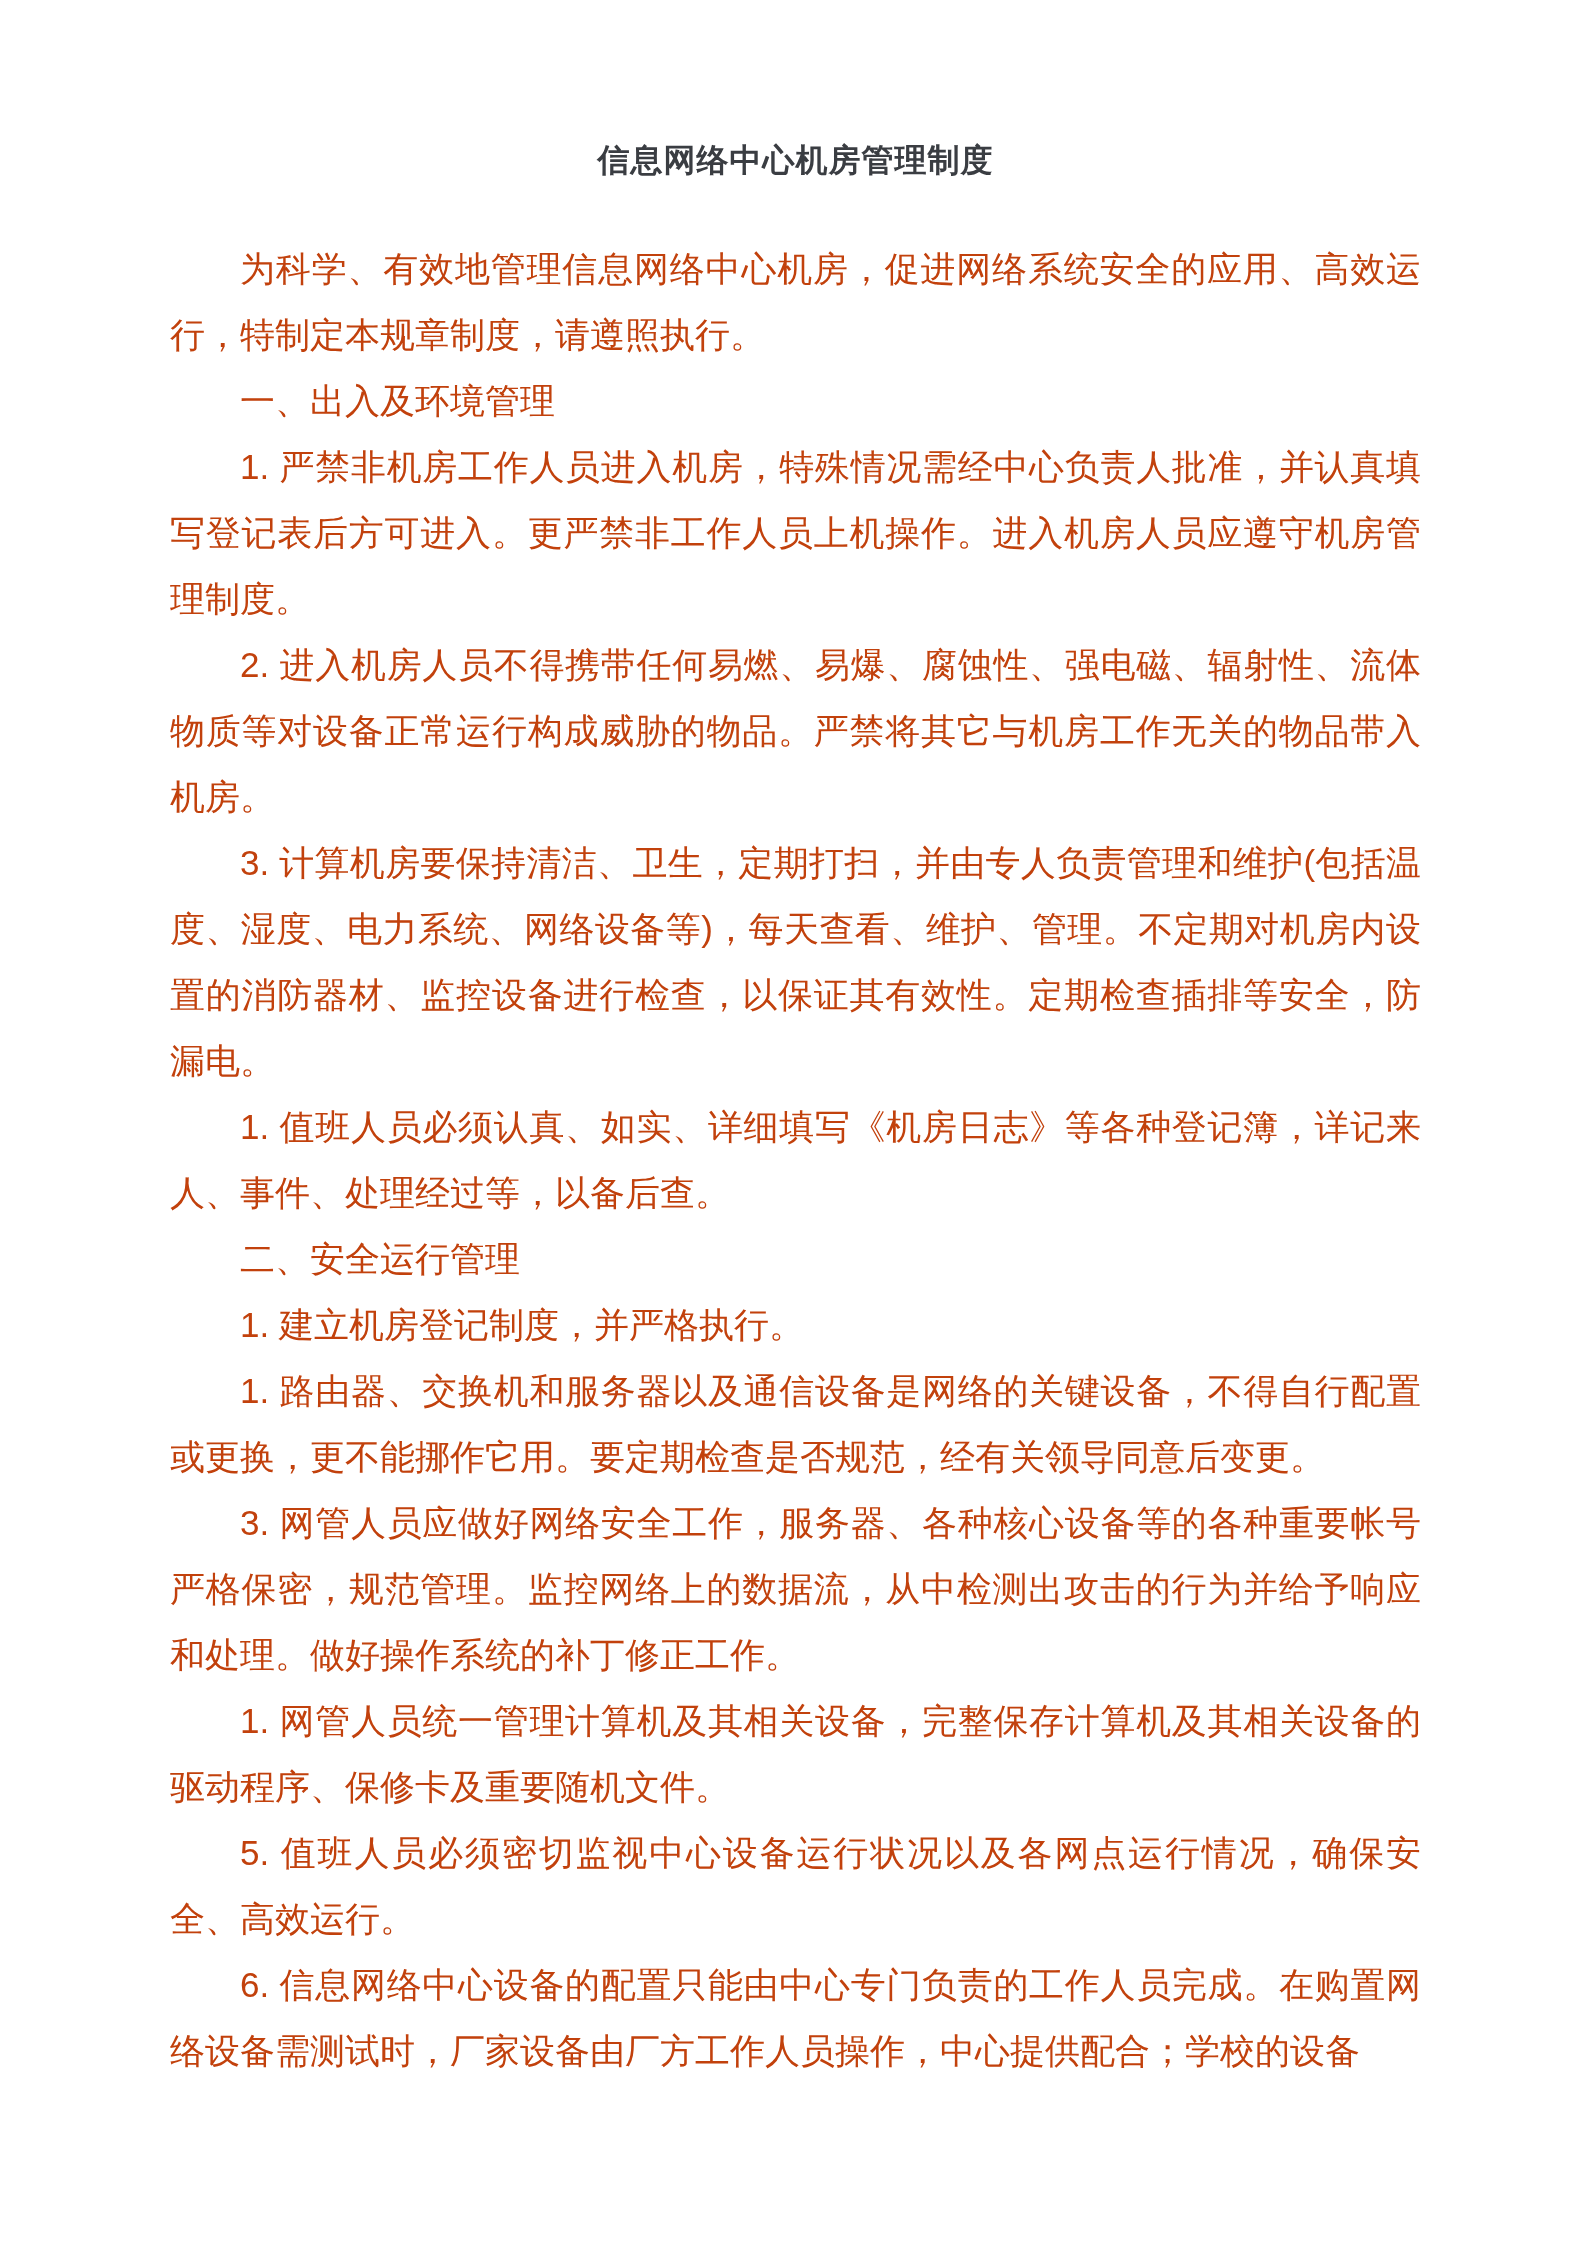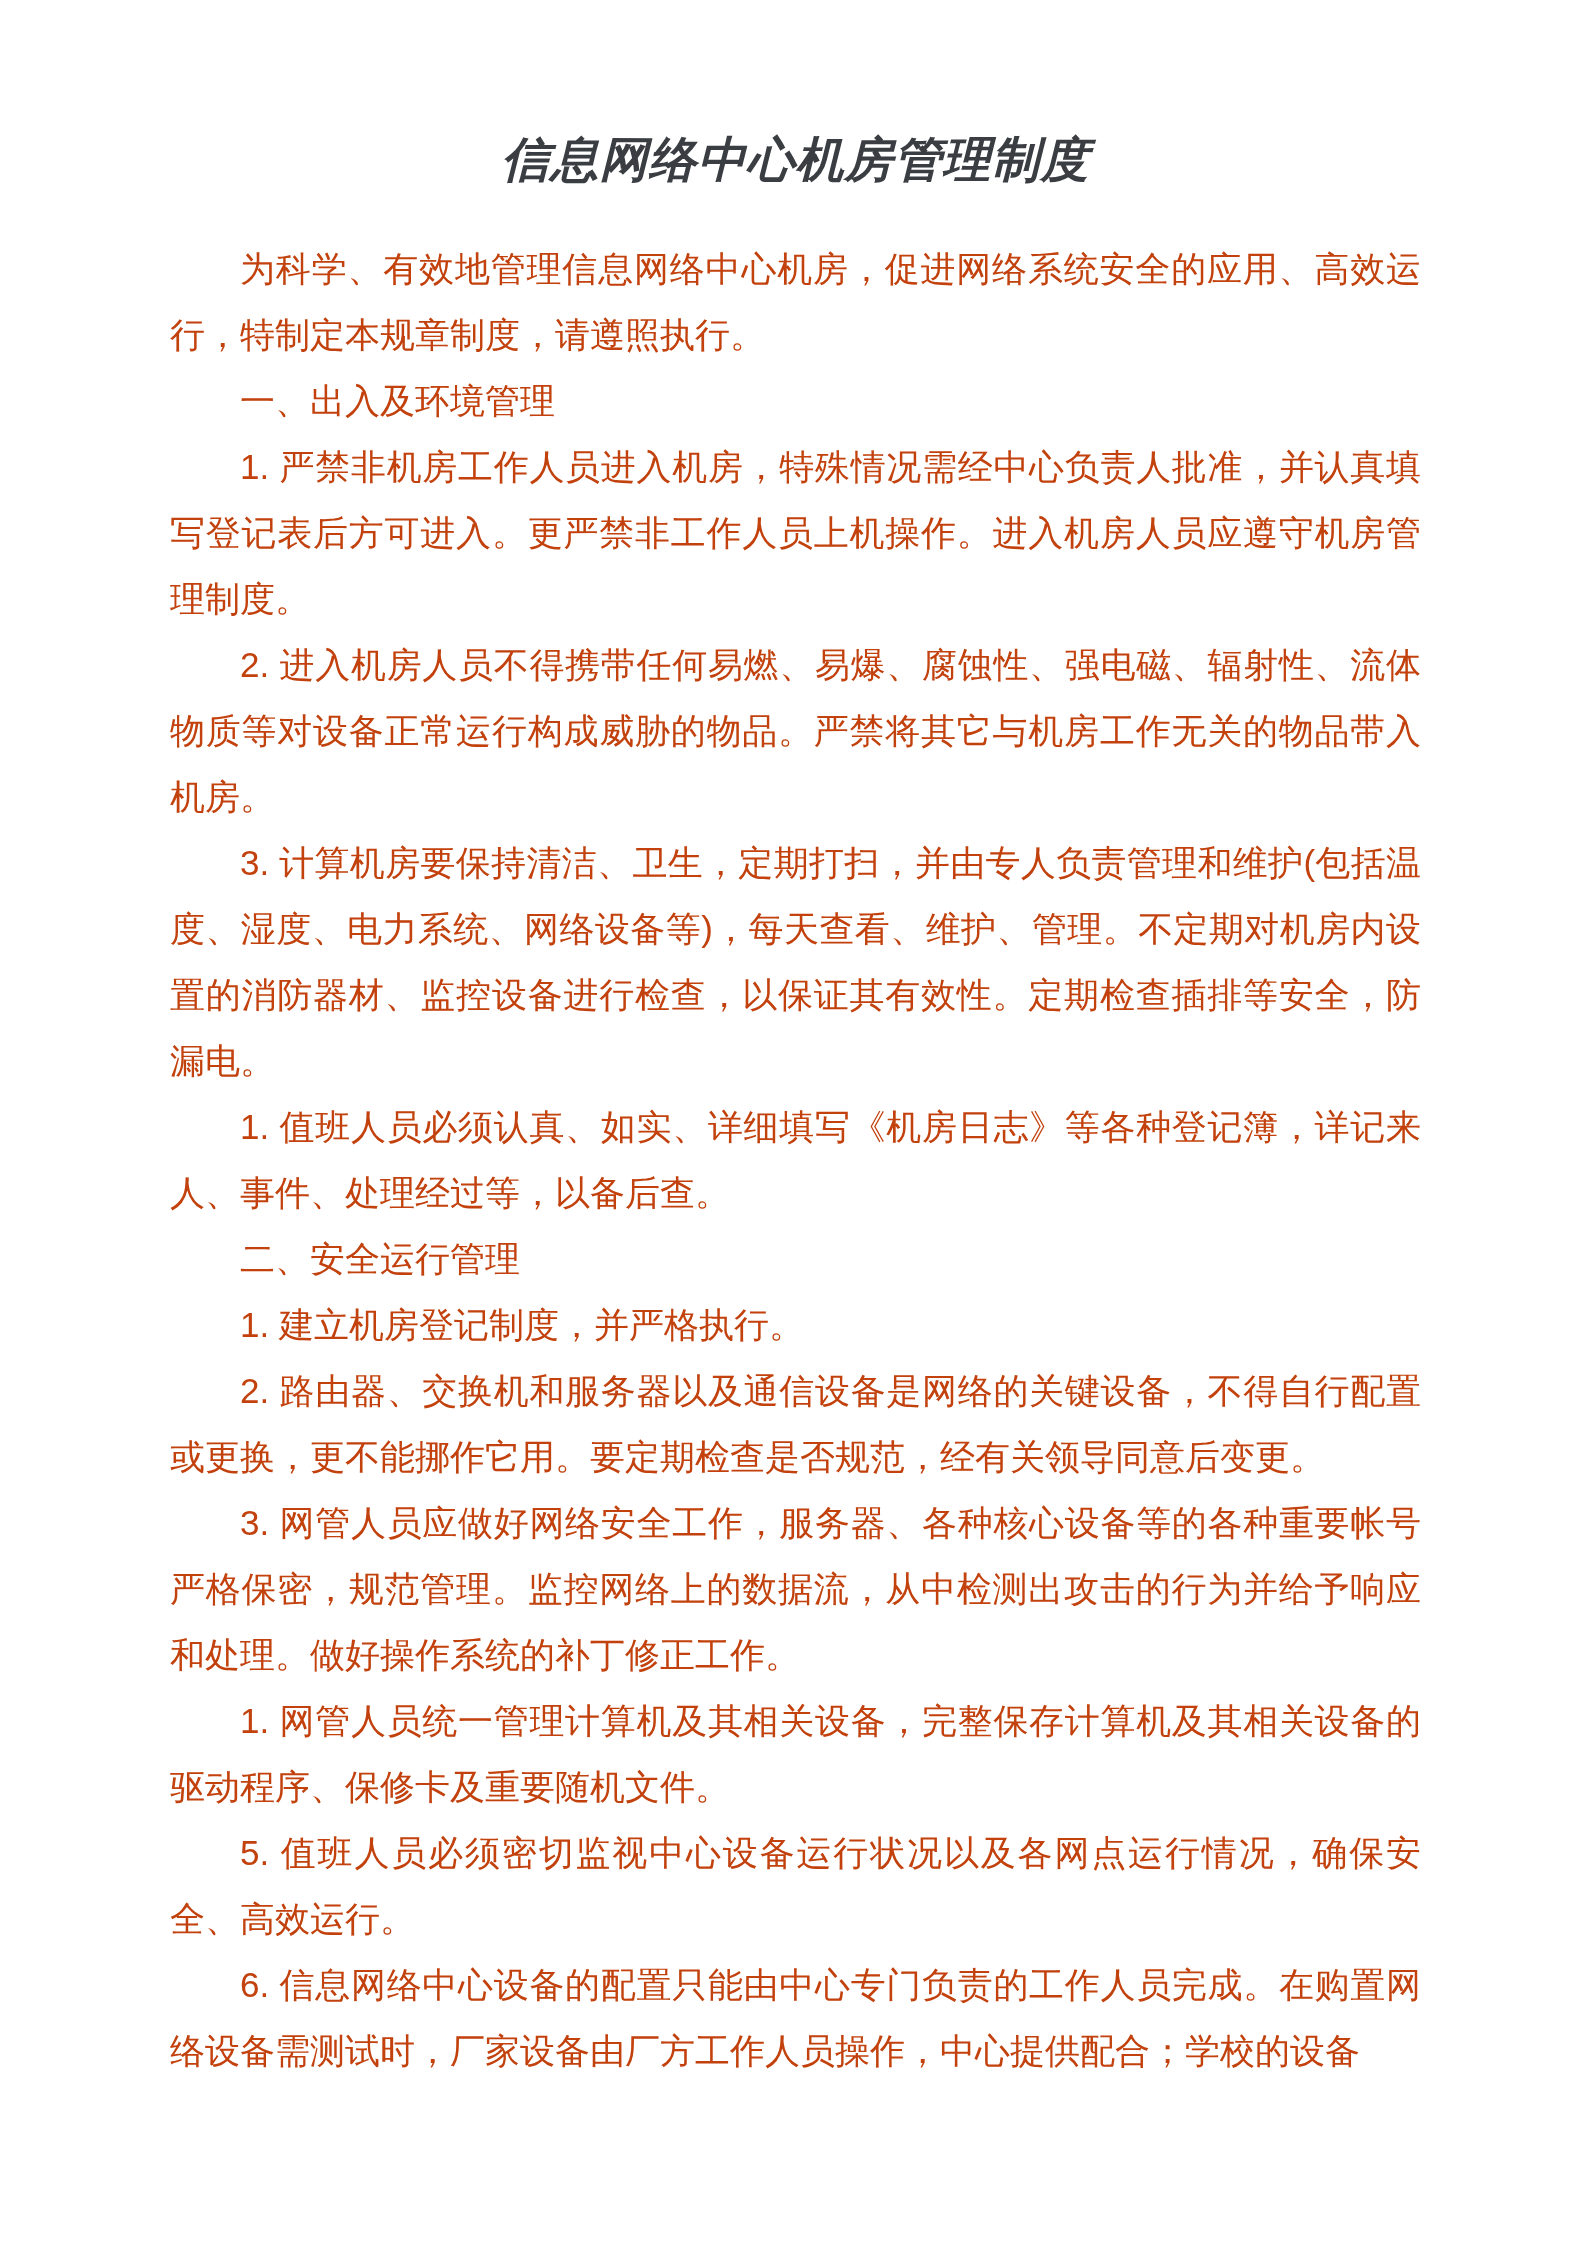--- a/index.html
+++ b/index.html
@@ -16,28 +16,27 @@
     overflow: hidden;
   }
   .page {
     box-sizing: border-box;
     width: 1587px;
     height: 2245px;
     padding: 128px 166px 0 170px;
     background: #ffffff;
   }
   .doc-title {
-    font-size: 48px;
+    font-size: 32px;
     font-weight: 700;
     text-align: center;
     color: #3a3d42;
     margin: 0 0 44px 0;
     line-height: 64px;
     letter-spacing: 1px;
-    font-style: italic;
   }
   .para {
     font-size: 35px;
     line-height: 66px;
     margin: 0;
     text-indent: 2em;
     text-align: justify;
     text-justify: inter-ideograph;
     color: #c2410c;
     word-break: break-all;
@@ -50,18 +49,18 @@
   <h1 class="doc-title">信息网络中心机房管理制度</h1>
 
   <p class="para">为科学、有效地管理信息网络中心机房，促进网络系统安全的应用、高效运行，特制定本规章制度，请遵照执行。</p>
   <p class="para">一、出入及环境管理</p>
   <p class="para">1. 严禁非机房工作人员进入机房，特殊情况需经中心负责人批准，并认真填写登记表后方可进入。更严禁非工作人员上机操作。进入机房人员应遵守机房管理制度。</p>
   <p class="para">2. 进入机房人员不得携带任何易燃、易爆、腐蚀性、强电磁、辐射性、流体物质等对设备正常运行构成威胁的物品。严禁将其它与机房工作无关的物品带入机房。</p>
   <p class="para">3. 计算机房要保持清洁、卫生，定期打扫，并由专人负责管理和维护(包括温度、湿度、电力系统、网络设备等)，每天查看、维护、管理。不定期对机房内设置的消防器材、监控设备进行检查，以保证其有效性。定期检查插排等安全，防漏电。</p>
   <p class="para">1. 值班人员必须认真、如实、详细填写《机房日志》等各种登记簿，详记来人、事件、处理经过等，以备后查。</p>
   <p class="para">二、安全运行管理</p>
   <p class="para">1. 建立机房登记制度，并严格执行。</p>
-  <p class="para">2. 路由器、交换机和服务器以及通信设备是网络的关键设备，不得自行配置或更换，更不能挪作它用。要定期检查是否规范，经有关领导同意后变更。</p>
+  <p class="para">1. 路由器、交换机和服务器以及通信设备是网络的关键设备，不得自行配置或更换，更不能挪作它用。要定期检查是否规范，经有关领导同意后变更。</p>
   <p class="para">3. 网管人员应做好网络安全工作，服务器、各种核心设备等的各种重要帐号严格保密，规范管理。监控网络上的数据流，从中检测出攻击的行为并给予响应和处理。做好操作系统的补丁修正工作。</p>
   <p class="para">1. 网管人员统一管理计算机及其相关设备，完整保存计算机及其相关设备的驱动程序、保修卡及重要随机文件。</p>
   <p class="para">5. 值班人员必须密切监视中心设备运行状况以及各网点运行情况，确保安全、高效运行。</p>
   <p class="para">6. 信息网络中心设备的配置只能由中心专门负责的工作人员完成。在购置网络设备需测试时，厂家设备由厂方工作人员操作，中心提供配合；学校的设备</p>
 </div>
 
 </body></html>

